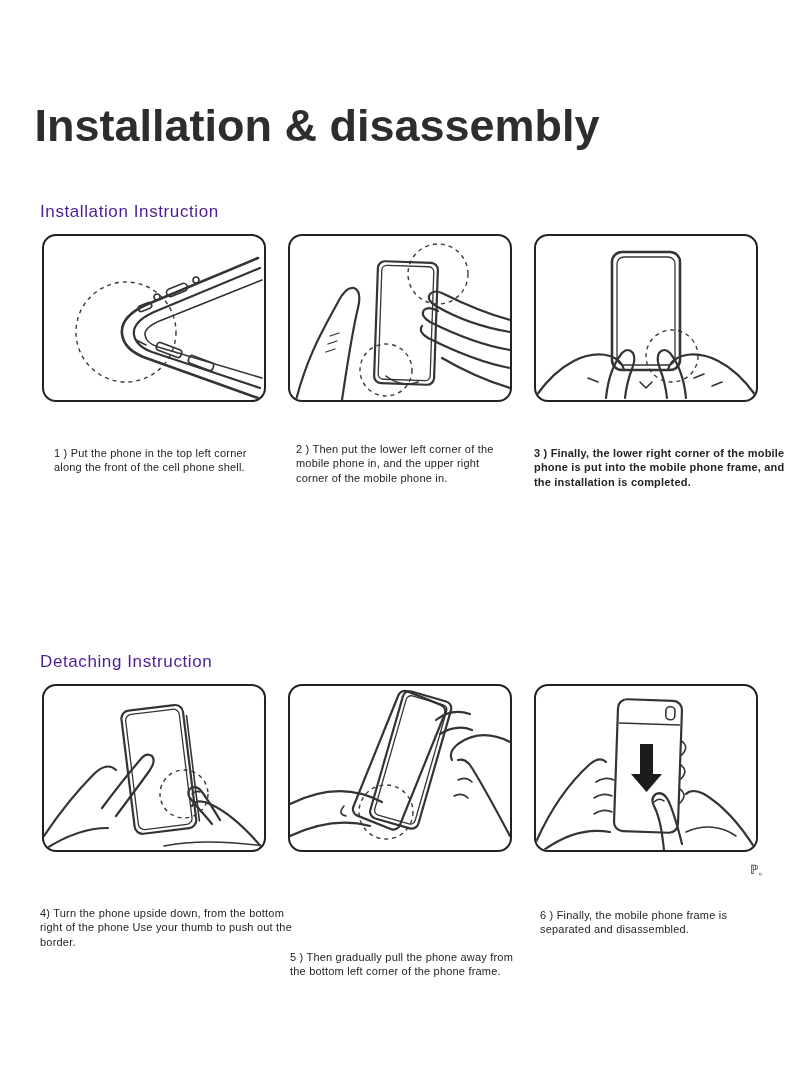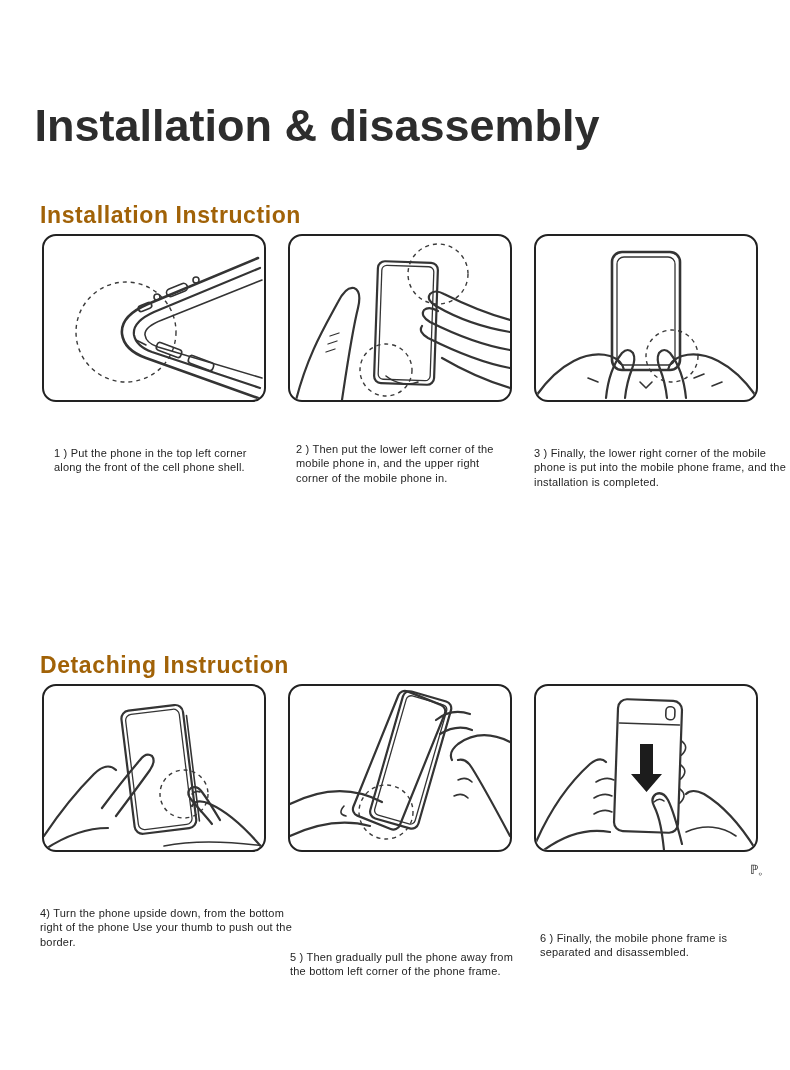--- a/index.html
+++ b/index.html
@@ -6,43 +6,43 @@
   body{
     width:790px;height:1070px;background:#ffffff;position:relative;
     font-family:"Liberation Sans", sans-serif;color:#2b2b2b;overflow:hidden;
   }
   .abs{position:absolute;}
   .page-title{
     top:70px;left:0;width:634px;text-align:center;
     font-size:45px;font-weight:700;letter-spacing:0px;color:#2d2d2d;
   }
   .section-heading{
-    font-size:23px;font-weight:700;letter-spacing:0.6px;color:#a16207;
+    font-size:17px;font-weight:400;letter-spacing:0.6px;color:#4c1d95;
   }
   .heading-install{top:202px;left:40px;}
   .heading-detach{top:652px;left:40px;text-align:right;}
   .panel{
     width:224px;height:168px;border:2px solid #222;border-radius:14px;
     background:#fff;box-sizing:border-box;overflow:hidden;
   }
   .row1{top:234px;}
   .row2{top:684px;}
   .col1{left:42px;}
   .col2{left:288px;}
   .col3{left:534px;}
   .panel svg{display:block;width:100%;height:100%;}
   .caption{
     font-size:11px;line-height:1.3;color:#242424;letter-spacing:0.2px;
   }
   .cap1{top:446px;left:54px;width:214px;}
   .cap2{top:442px;left:296px;width:216px;}
-  .cap3{top:446px;left:534px;width:252px;}
+  .cap3{top:446px;left:534px;width:252px;font-weight:bold;}
   .cap4{top:906px;left:40px;width:252px;}
   .cap5{top:906px;left:290px;width:232px;margin-top:44px;}
-  .cap6{top:908px;left:540px;width:240px;margin-top:23px;}
+  .cap6{top:908px;left:540px;width:240px;}
   .artifact{
     top:860px;left:750px;font-size:13px;color:#333;letter-spacing:-1px;
   }
   .ink{stroke:#343434;fill:none;stroke-linecap:round;stroke-linejoin:round;}
   .w26{stroke-width:2.6;} .w22{stroke-width:2.2;} .w16{stroke-width:1.6;} .w13{stroke-width:1.3;}
   .dash{stroke:#3a3a3a;fill:none;stroke-width:1.4;stroke-dasharray:4 4;}
 </style>
 </head>
 <body>
 

